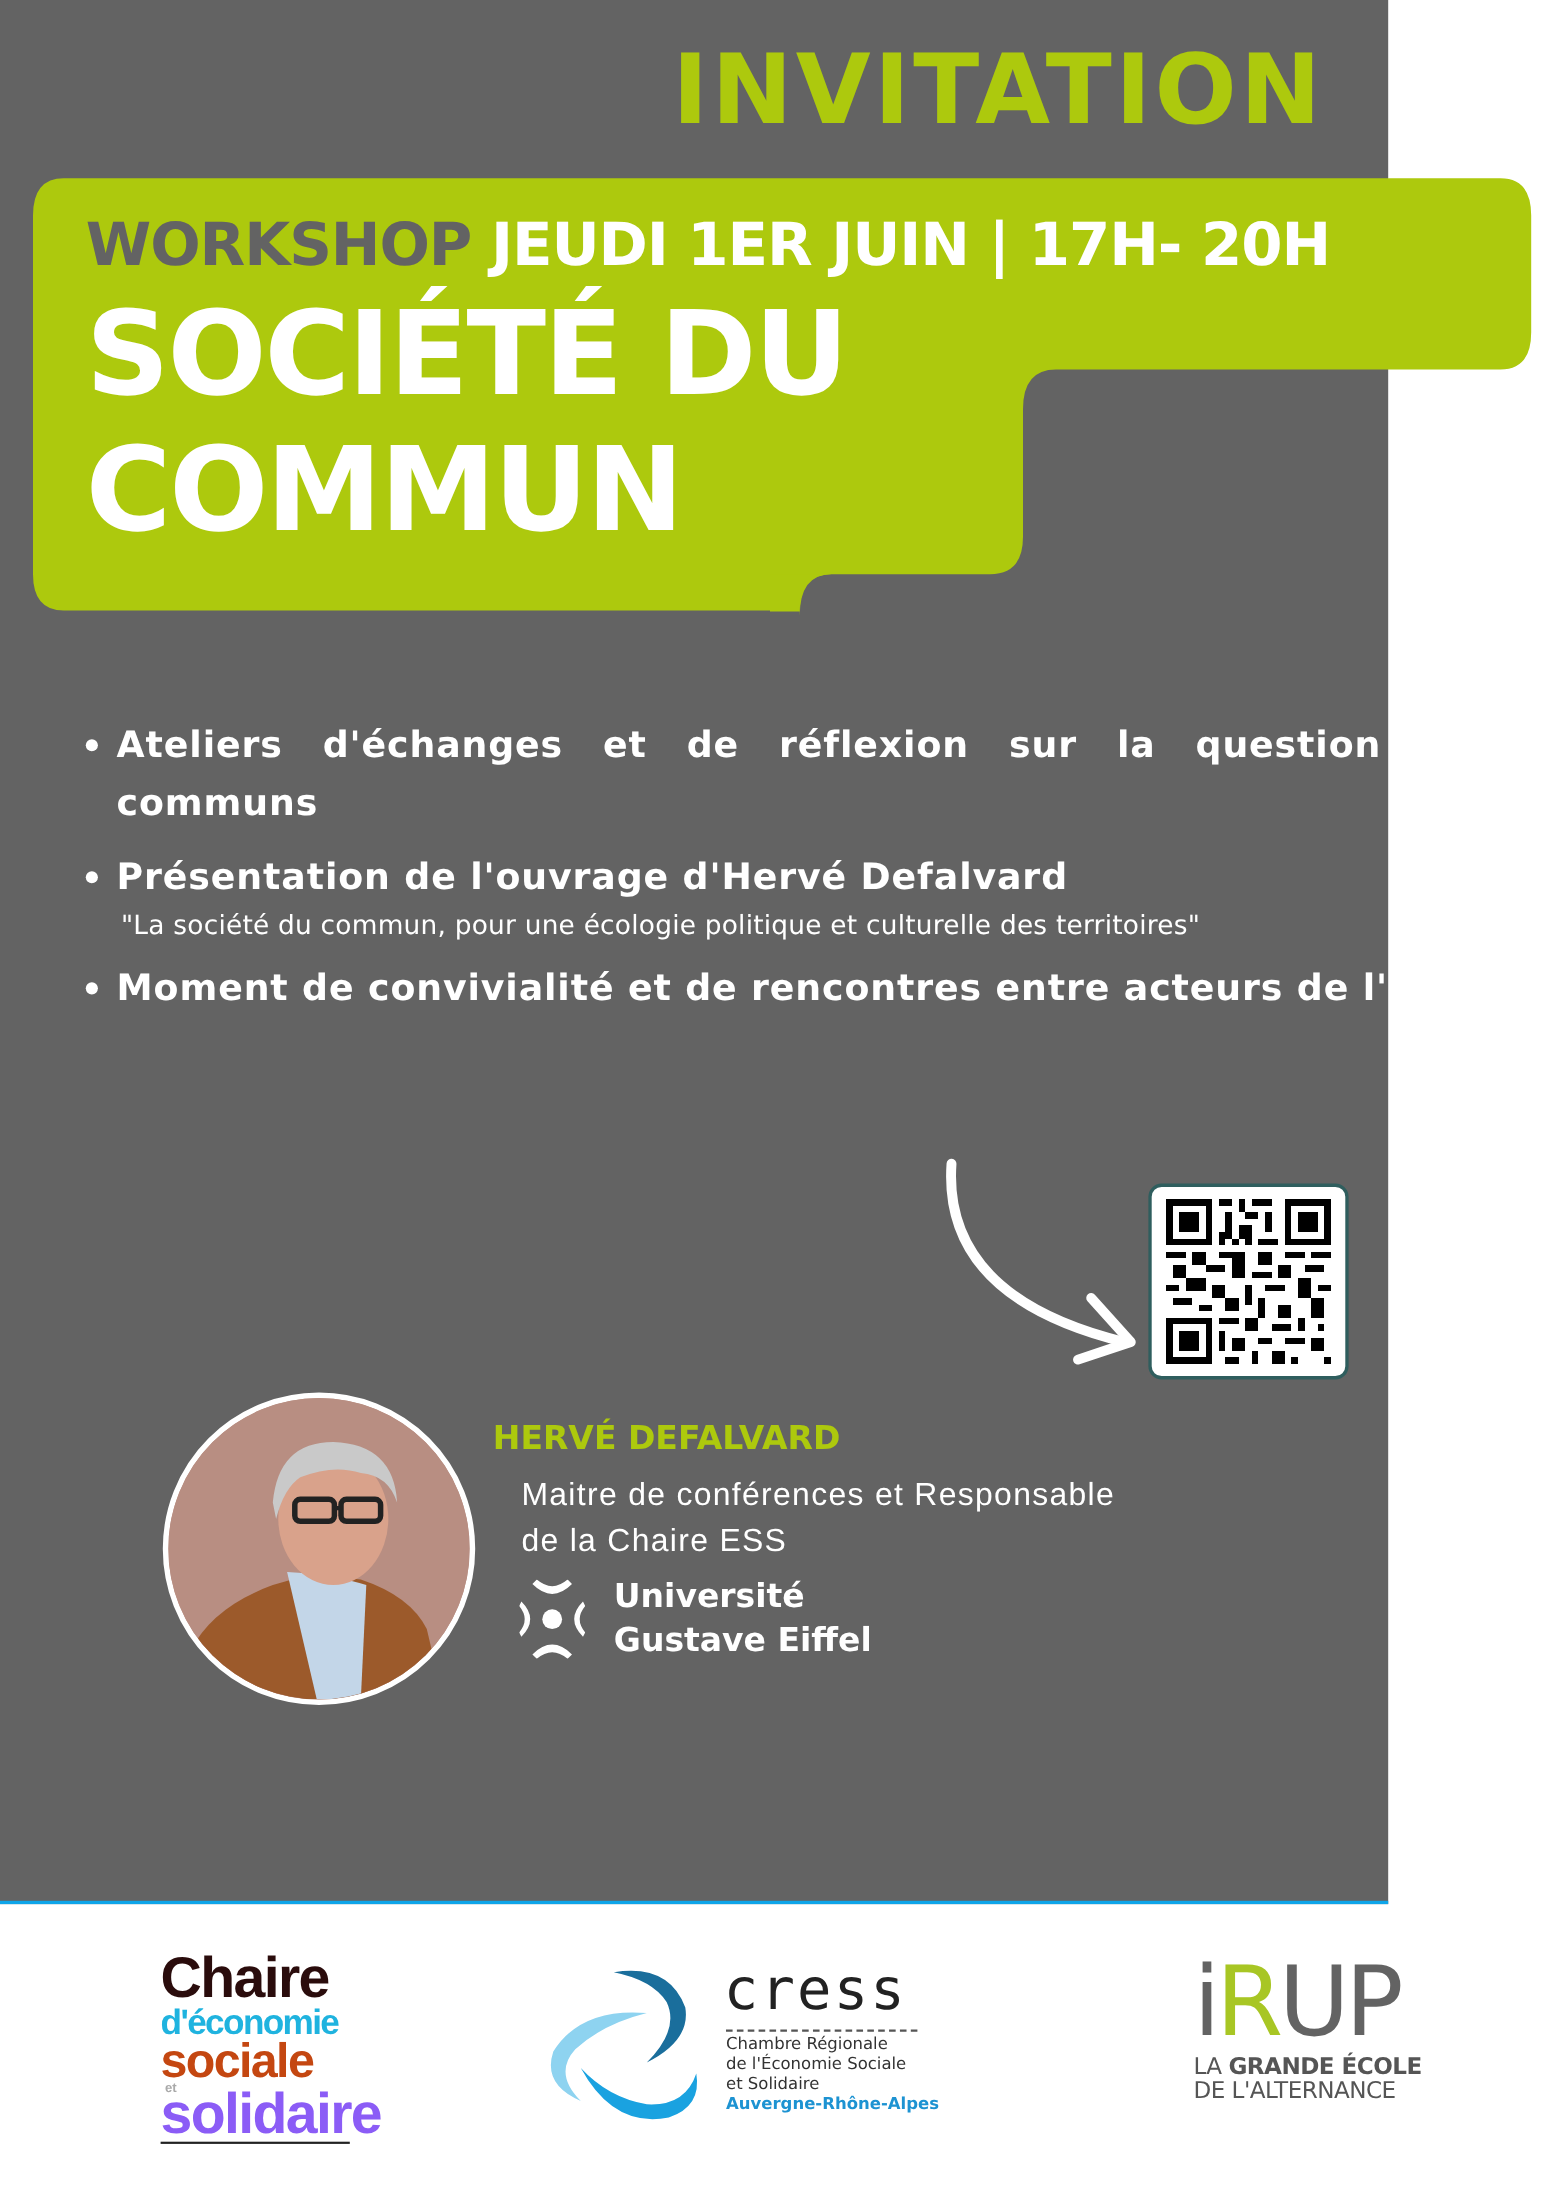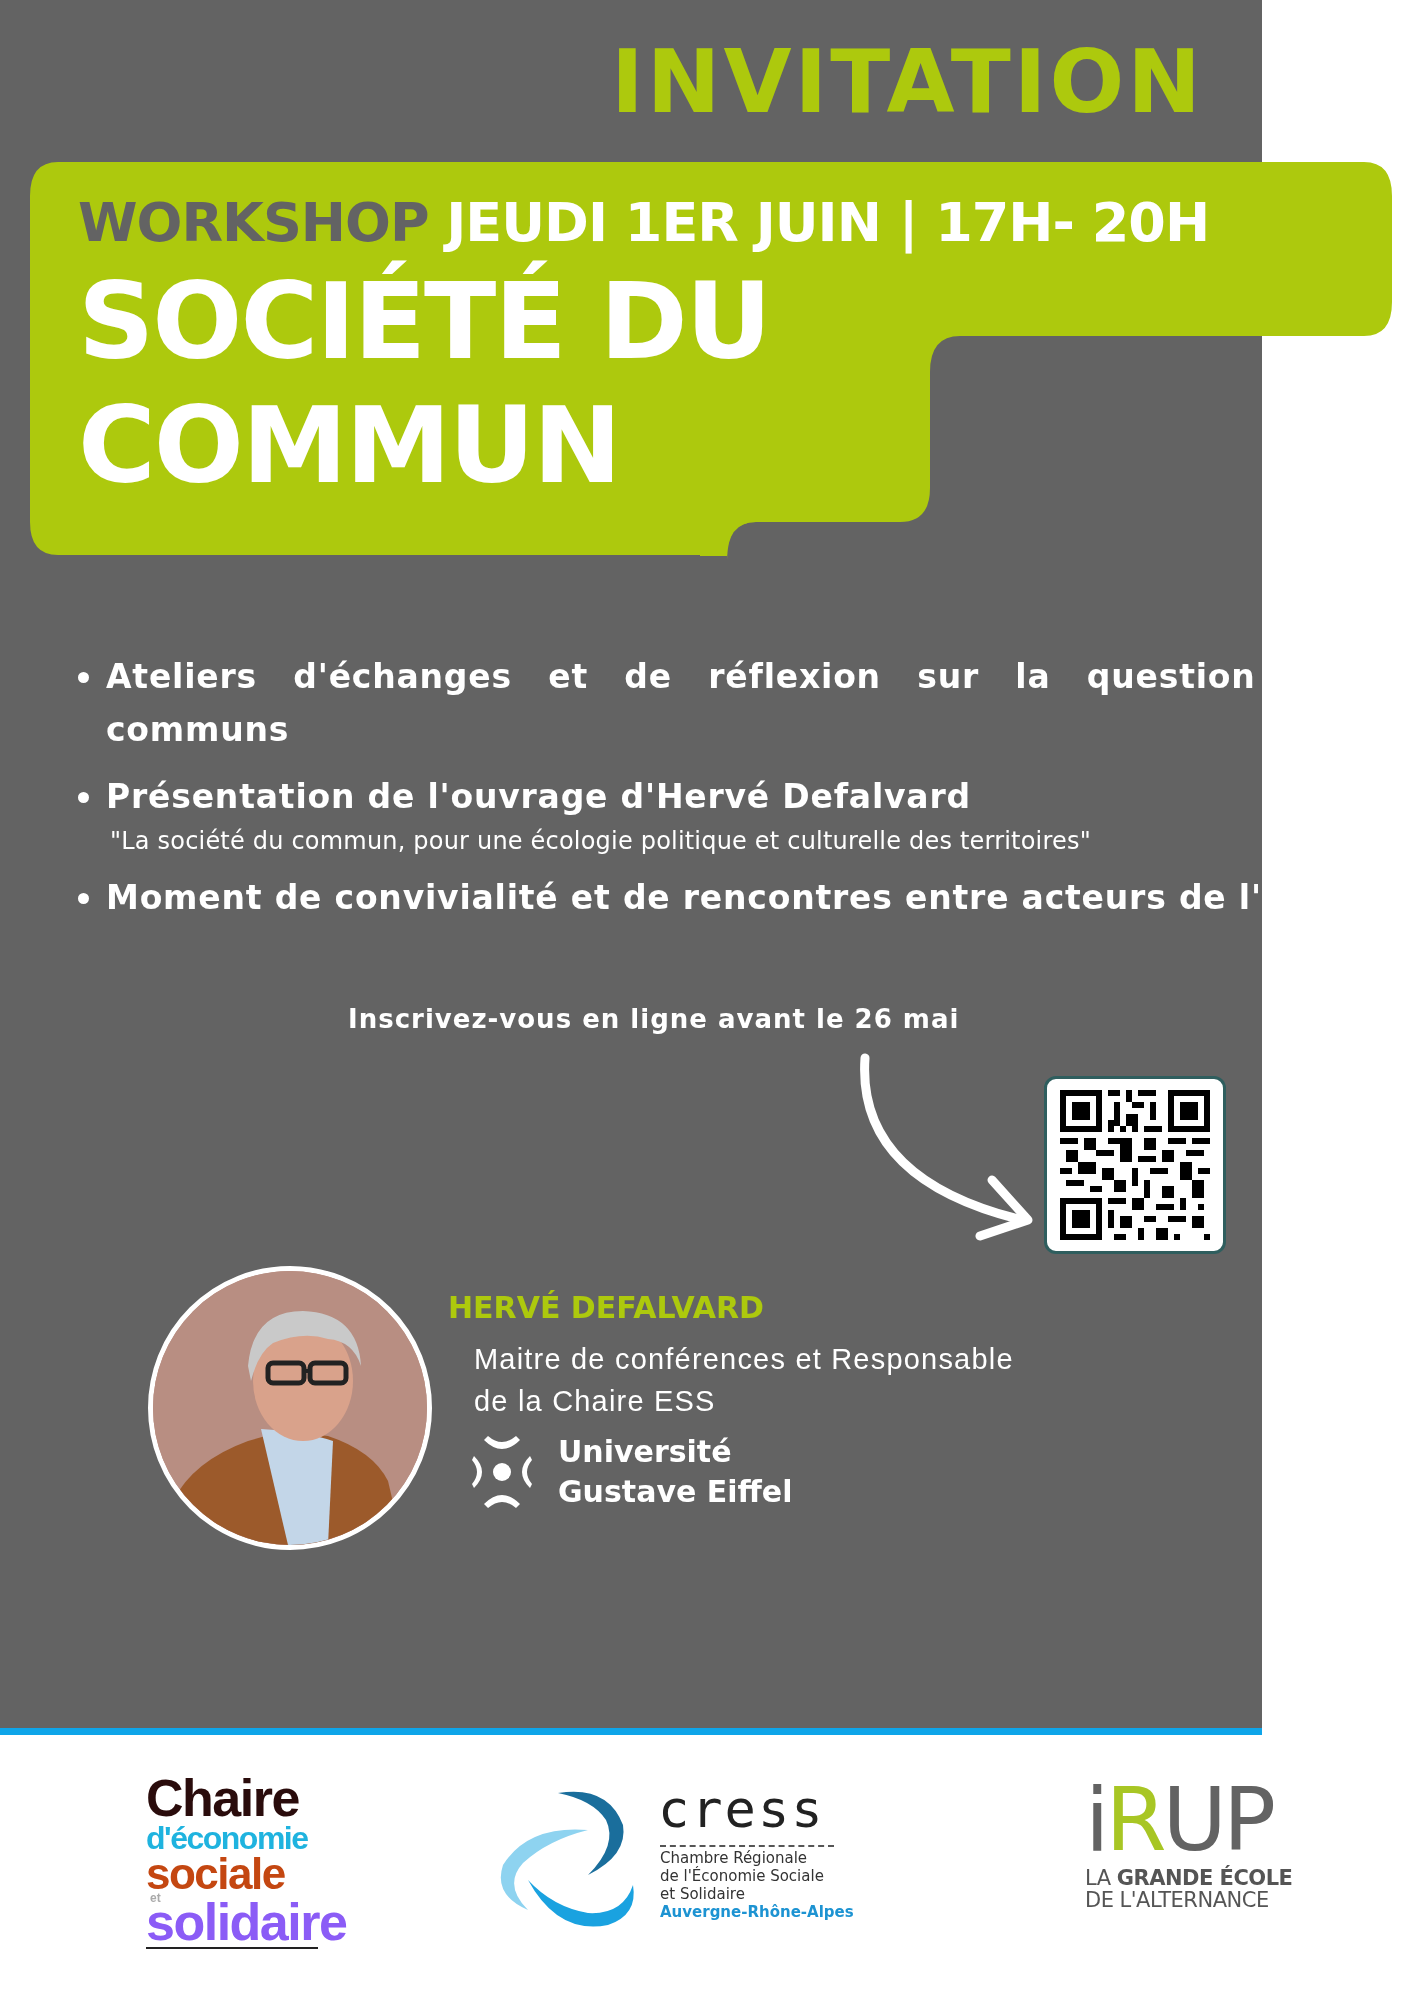--- a/index.html
+++ b/index.html
@@ -4,21 +4,21 @@
 <style>
   html, body { margin: 0; padding: 0; }
   body {
     width: 1414px; height: 2000px; position: relative; overflow: hidden;
     background: #ffffff;
     font-family: "Liberation Sans", "DejaVu Sans", sans-serif;
   }
   .poster {
     position: absolute; left: 0; top: 0; width: 1262px; height: 1728px;
     background: #636363;
-    border-bottom: 7px solid #0ea5e9;
+    border-bottom: 3px solid #0ea5e9;
   }
   .invitation {
     position: absolute; right: 58px; top: 32px;
     font-family: "DejaVu Sans", sans-serif; font-weight: bold;
     font-size: 88px; color: #adc90d; letter-spacing: 3px; line-height: 100px;
   }
   .green-shape { position: absolute; left: 0; top: 0; width: 1414px; height: 600px; }
   .workshop-line {
     position: absolute; left: 78px; top: 188px;
     font-family: "DejaVu Sans", sans-serif; font-weight: bold;
@@ -164,21 +164,20 @@
       <span class="bullet-dot"></span>
       <span>Présentation de l'ouvrage d'Hervé Defalvard</span>
       <span class="sub-quote">"La société du commun, pour une écologie politique et culturelle des territoires"</span>
     </div>
     <div class="bullet">
       <span class="bullet-dot"></span>
       <span>Moment de convivialité et de rencontres entre acteurs de l'ESS</span>
     </div>
   </div>
 
-  <div class="register">Inscrivez-vous en ligne avant le 26 mai</div>
 
   <svg class="arrow" viewBox="0 0 220 220" width="220" height="220">
     <path d="M 25 18 C 20 90, 60 150, 182 180" stroke="#ffffff" stroke-width="9" fill="none" stroke-linecap="round"></path>
     <path d="M 152 140 L 188 180 L 140 196" stroke="#ffffff" stroke-width="9" fill="none" stroke-linecap="round" stroke-linejoin="round"></path>
   </svg>
 
   <div class="qr-card">
     <svg width="150" height="150" viewBox="0 0 25 25" shape-rendering="crispEdges">
       <rect width="25" height="25" fill="#fff"></rect>
       <g fill="#000">

